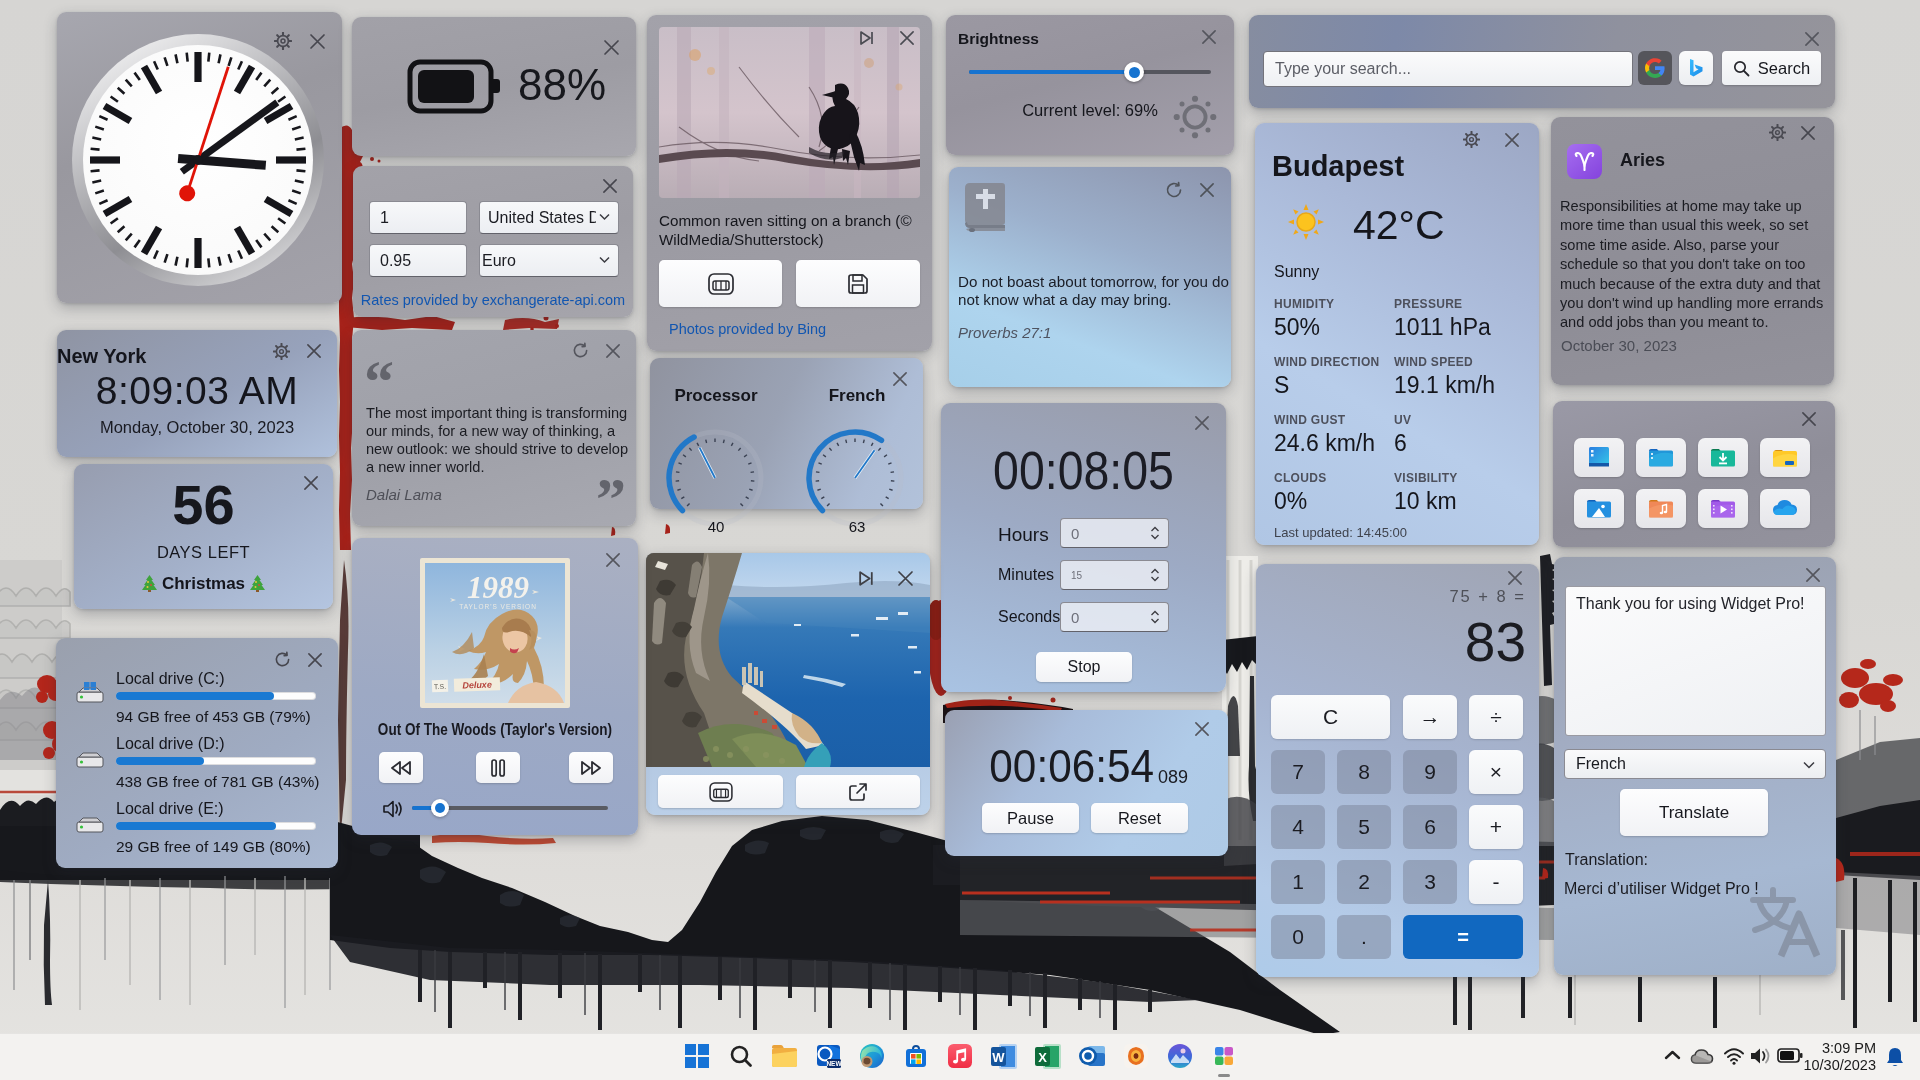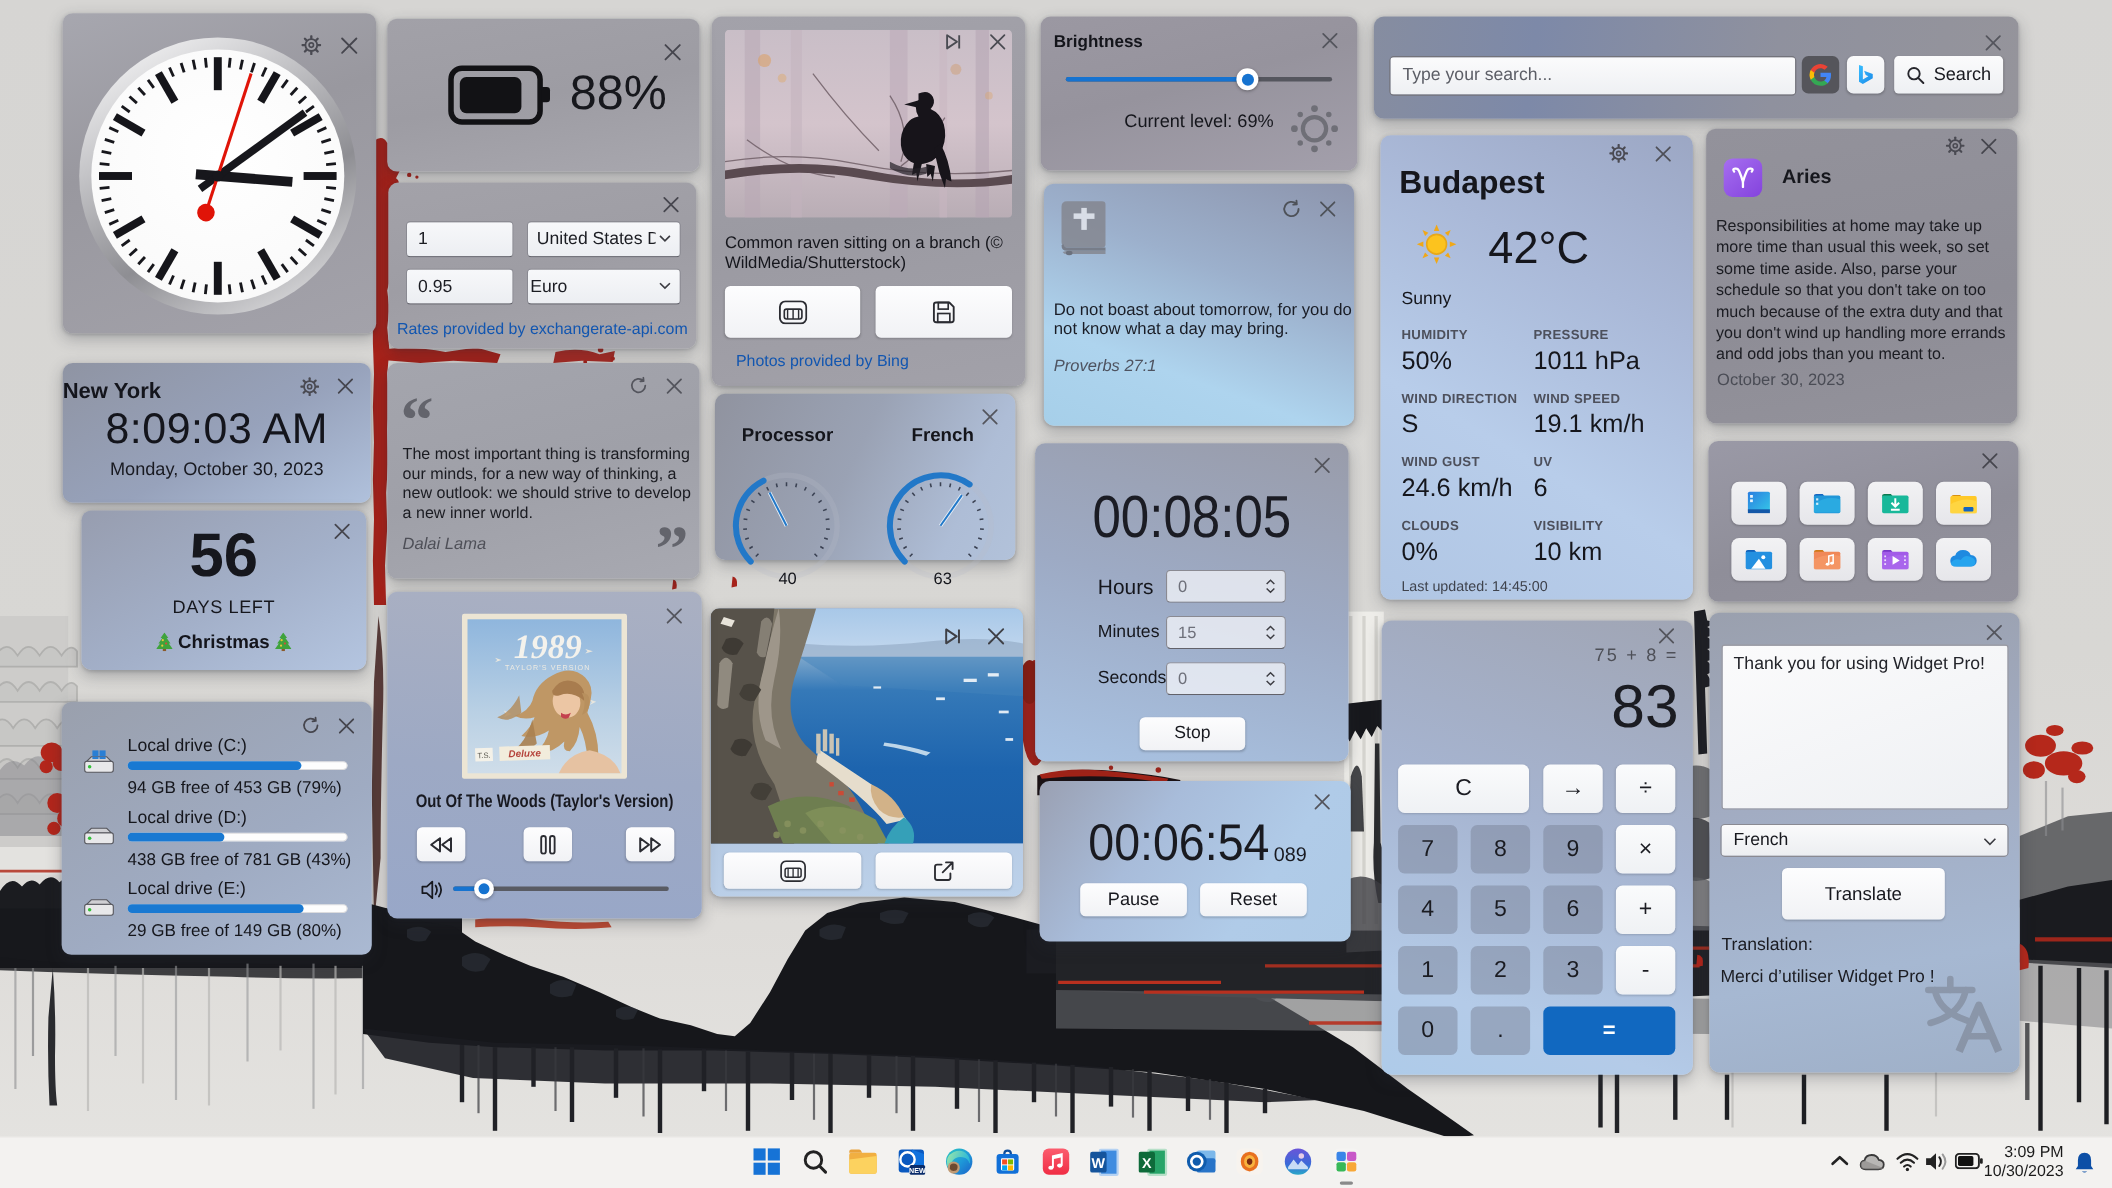--- a/index.html
+++ b/index.html
@@ -691,21 +691,21 @@
 <div style="position:absolute;left:0;top:36px;width:100%;text-align:center;font-size:54px;color:#1b1c24;transform:scaleX(.86)">00:08:05</div>
 <div style="position:absolute;left:57px;top:121px;font-size:19px;color:#15161c">Hours</div>
 <div class="inp" style="left:119px;top:115px;width:107px;height:28px;background:rgba(244,246,250,.75)">
       <span style="margin-left:10px;font-size:15px;color:#6e707a">0</span>
       <svg style="position:absolute;right:8px;top:7px" width="10" height="14" viewBox="0 0 10 14">
         <path d="M1.5 5 L5 1.5 L8.5 5 M1.5 9 L5 12.5 L8.5 9" stroke="#3c3c42" stroke-width="1.3" fill="none"></path>
       </svg>
     </div>
 <div style="position:absolute;left:57px;top:163px;font-size:16px;color:#15161c">Minutes</div>
 <div class="inp" style="left:119px;top:157px;width:107px;height:28px;background:rgba(244,246,250,.75)">
-      <span style="margin-left:10px;font-size:15px;color:#6e707a">15</span>
+      <span style="margin-left:10px;font-size:10px;color:#6e707a">15</span>
       <svg style="position:absolute;right:8px;top:7px" width="10" height="14" viewBox="0 0 10 14">
         <path d="M1.5 5 L5 1.5 L8.5 5 M1.5 9 L5 12.5 L8.5 9" stroke="#3c3c42" stroke-width="1.3" fill="none"></path>
       </svg>
     </div>
 <div style="position:absolute;left:57px;top:205px;font-size:16px;color:#15161c">Seconds</div>
 <div class="inp" style="left:119px;top:199px;width:107px;height:28px;background:rgba(244,246,250,.75)">
       <span style="margin-left:10px;font-size:15px;color:#6e707a">0</span>
       <svg style="position:absolute;right:8px;top:7px" width="10" height="14" viewBox="0 0 10 14">
         <path d="M1.5 5 L5 1.5 L8.5 5 M1.5 9 L5 12.5 L8.5 9" stroke="#3c3c42" stroke-width="1.3" fill="none"></path>
       </svg>

